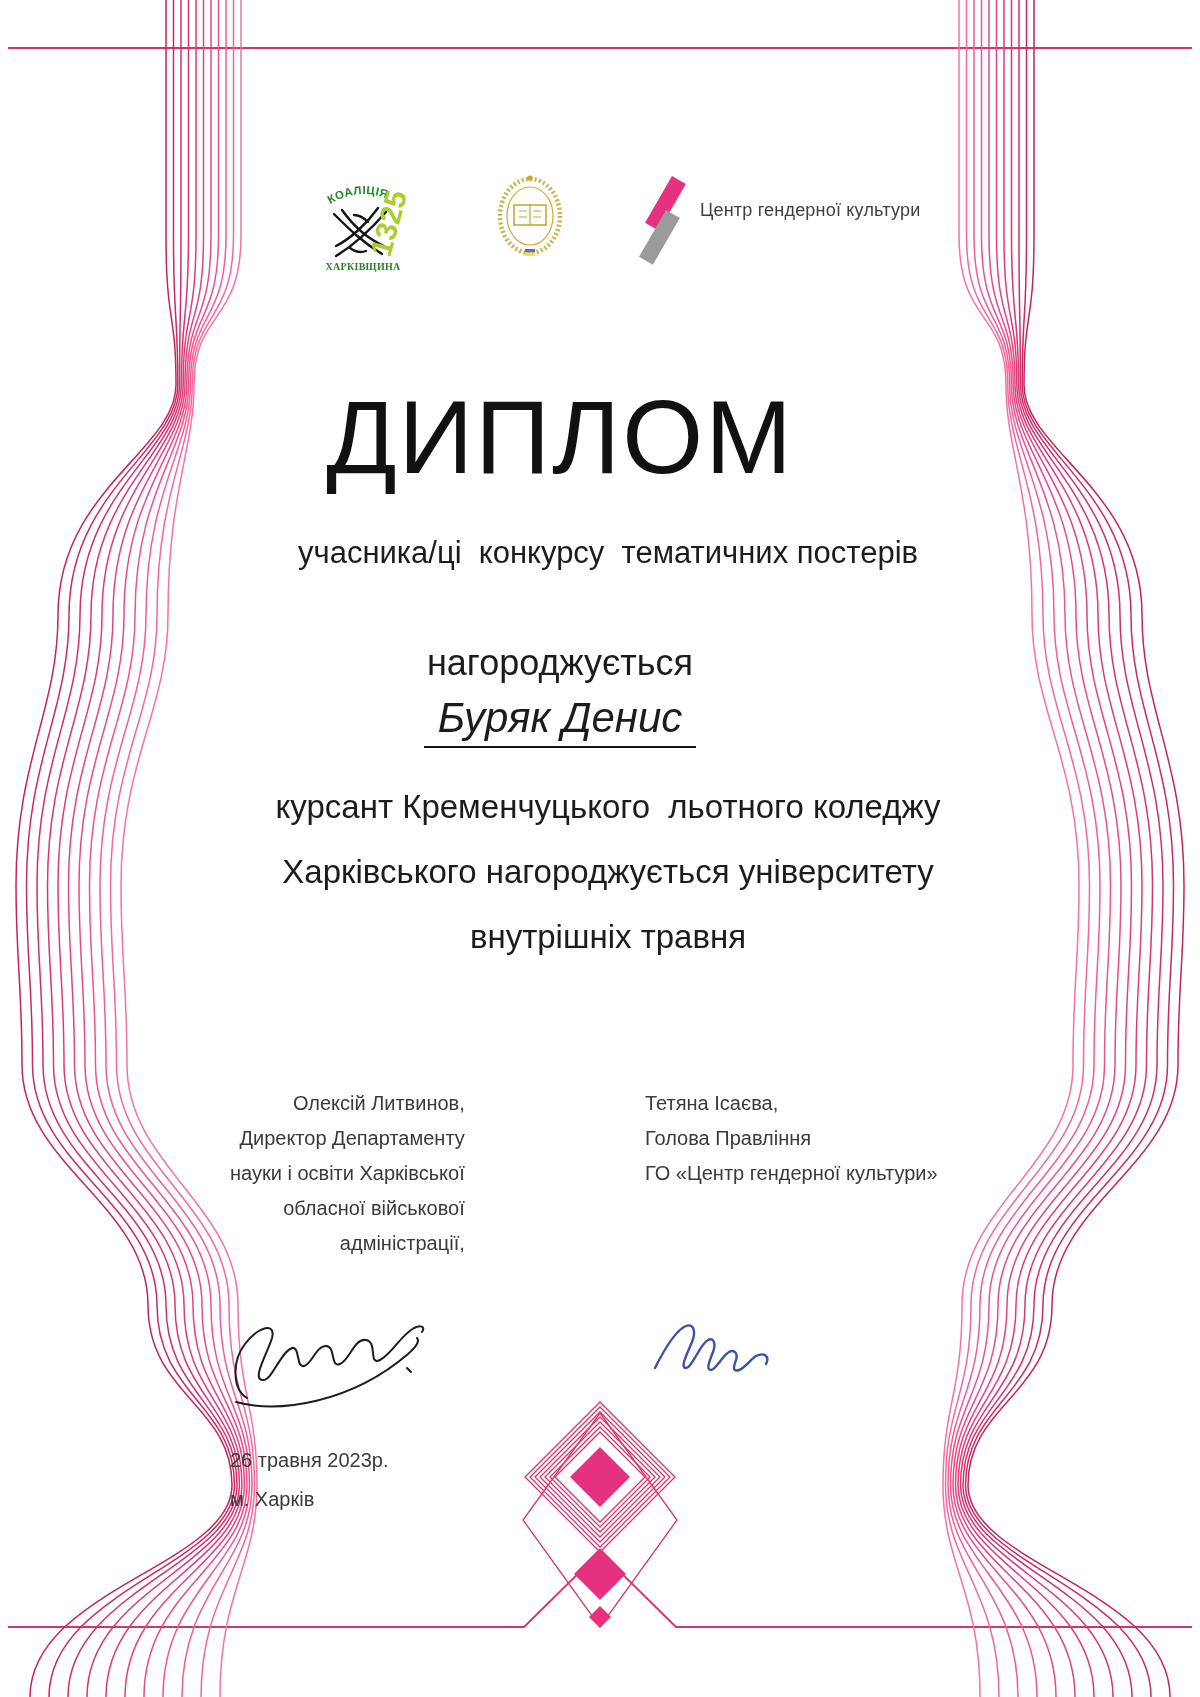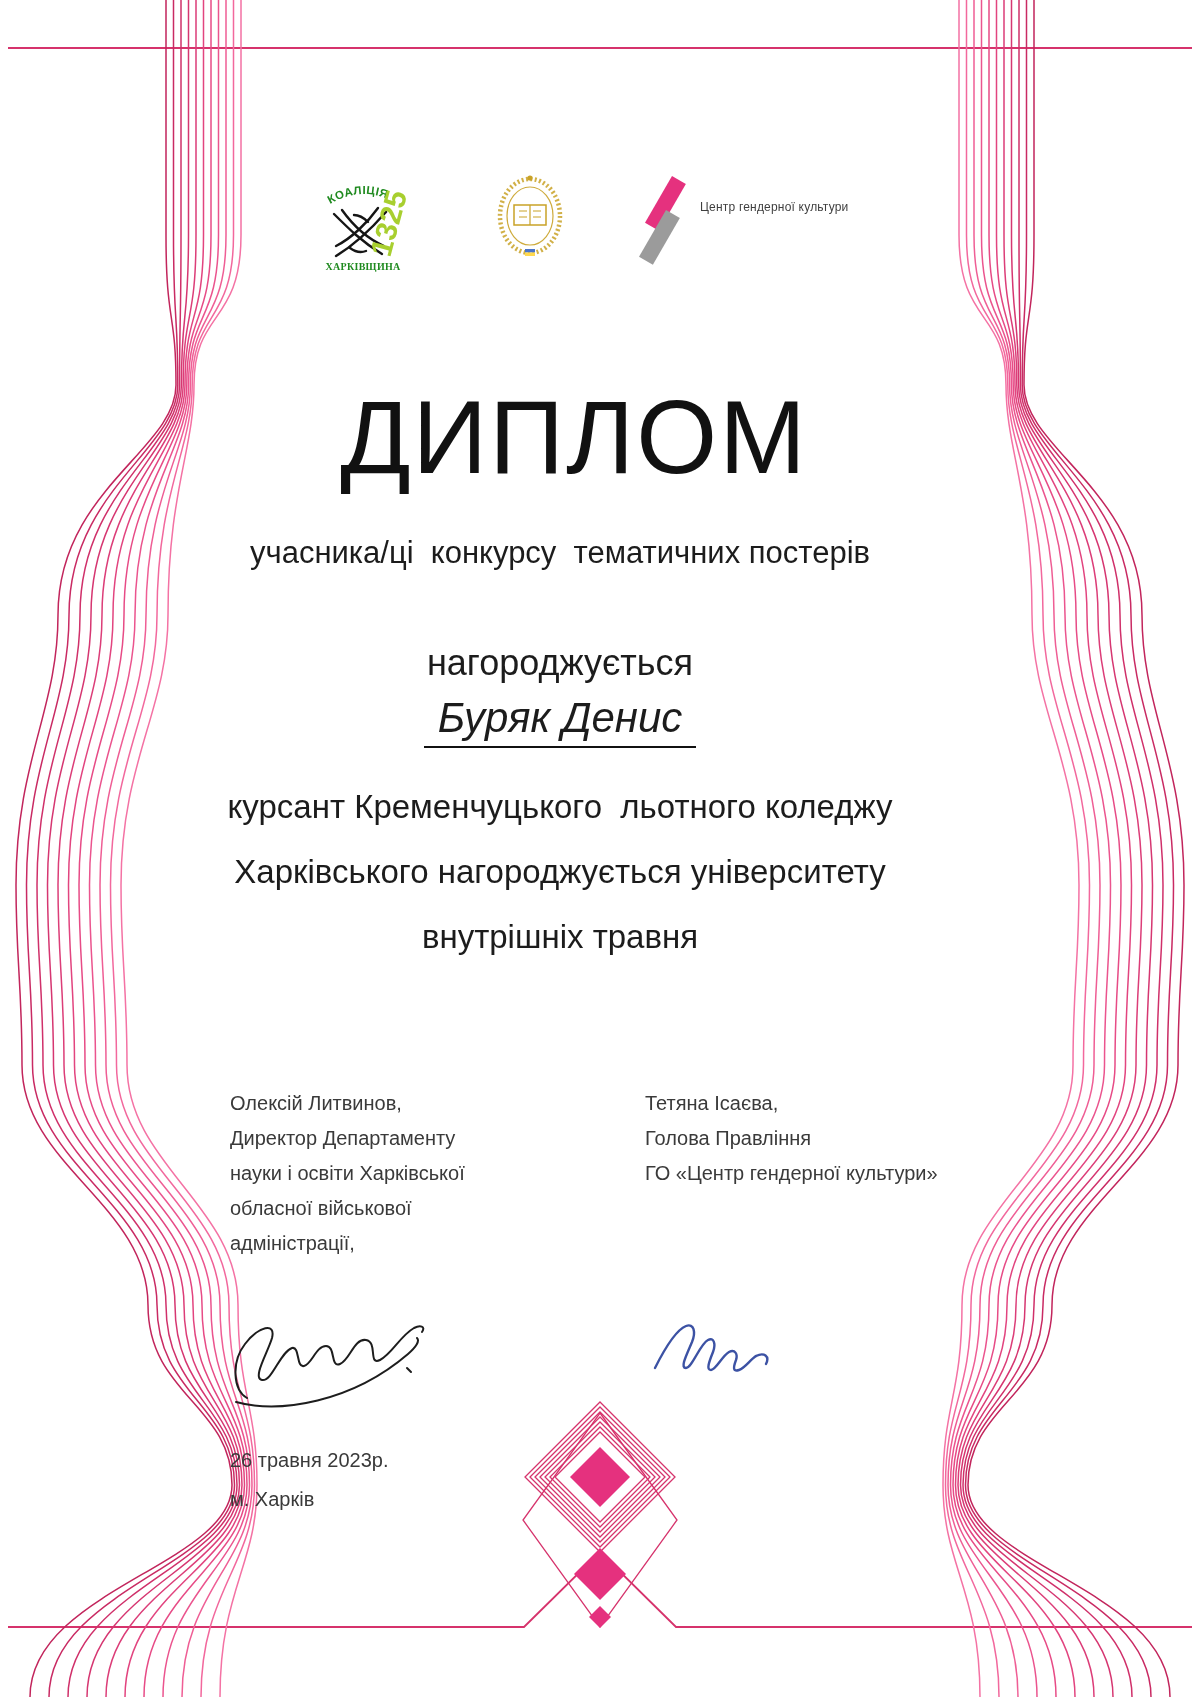--- a/index.html
+++ b/index.html
@@ -2,36 +2,36 @@
 <html><head>
 <meta charset="utf-8">
 <style>
   html,body{margin:0;padding:0;background:#ffffff;}
   #page{
     position:relative;width:1200px;height:1697px;background:#ffffff;overflow:hidden;
     font-family:"Liberation Sans","DejaVu Sans",sans-serif;color:#1c1c1c;
   }
   .abs{position:absolute;}
   .ctr{left:0;width:1120px;text-align:center;}
-  .keepspace{white-space:pre-wrap;}
+  .keepspace{white-space:pre-wrap;padding-left:48px;}
   #deco-svg{position:absolute;left:0;top:0;z-index:0;}
   .txt{z-index:2;}
-  #title{top:378px;font-size:104px;letter-spacing:2px;font-weight:400;color:#111;padding-left:14px;}
+  #title{top:378px;font-size:104px;letter-spacing:2px;font-weight:400;color:#111;}
   #sub1{top:535px;font-size:31px;}
   #sub2{top:590px;font-size:32px;}
   #award{top:642px;font-size:36px;font-weight:normal;}
   #recipient{top:694px;font-size:42px;font-style:italic;}
   #recipient span{display:inline-block;border-bottom:2px solid #111;padding:0 14px 4px 14px;font-style:italic;}
   .desc{font-size:33px;}
   #desc0{top:788px;} #desc1{top:853px;} #desc2{top:918px;}
   .sigblock{font-size:20px;line-height:35px;color:#3a3a3a;z-index:2;}
-  #sig-left-block{left:230px;top:1086px;}
+  #sig-left-block{left:230px;top:1086px;text-align:right;}
   #sig-right-block{left:645px;top:1086px;}
   #date-block{left:230px;top:1441px;font-size:20px;line-height:39px;color:#3a3a3a;z-index:2;}
-  #gender-label{left:700px;top:200px;font-size:12px;color:#3f3f3f;z-index:2;letter-spacing:.2px;}
+  #gender-label{left:700px;top:200px;font-size:18px;color:#3f3f3f;z-index:2;letter-spacing:.2px;}
 </style>
 </head>
 <body>
 
 <div id="page">
 
   <svg id="deco-svg" width="1200" height="1697" viewBox="0 0 1200 1697">
 
     <path d="M8,48 H1192" stroke="#d6336c" stroke-width="2.2" fill="none"></path>
 

